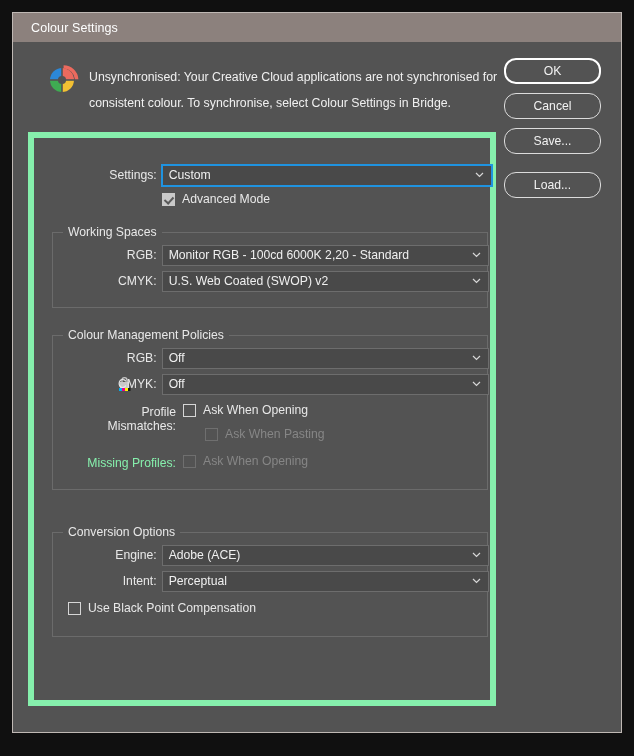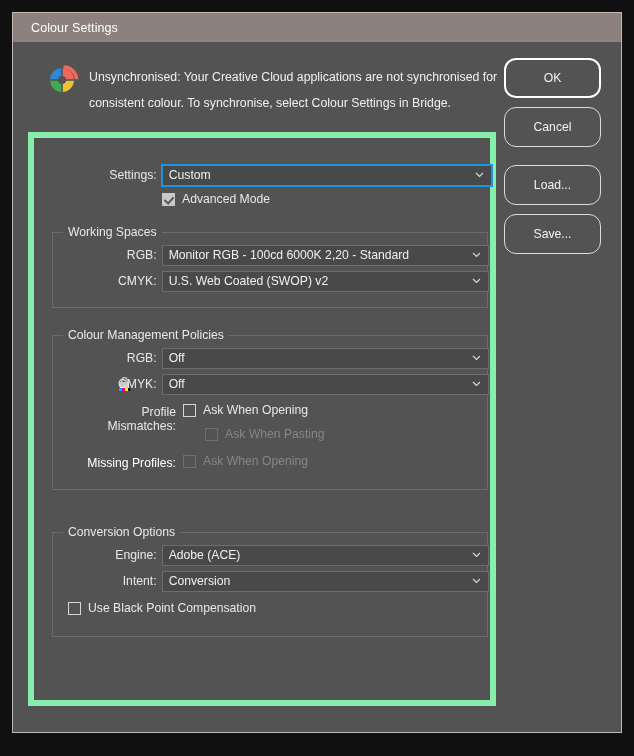--- a/index.html
+++ b/index.html
@@ -66,21 +66,21 @@
 
   
   #buttons {
     position: absolute;
     right: 20px;
     top: 45px;
     width: 97px;
   }
   .btn {
     width: 97px;
-    height: 40px;
+    height: 26px;
     border-radius: 12px;
     background: #535353;
     border: 1px solid #dcdcdc;
     color: #f2f2f2;
     font-size: 12.2px;
     display: flex;
     align-items: center;
     justify-content: center;
     box-sizing: border-box;
     margin-bottom: 9px;
@@ -108,21 +108,21 @@
     display: flex;
     align-items: center;
     height: 22px;
   }
   .lbl {
     font-size: 12.2px;
     color: #e8e8e8;
     text-align: right;
     user-select: none;
   }
-  .lbl.dim { color: #ffffff; }
+  .lbl.dim { color: #86efac; }
 
   
   .select {
     position: relative;
     height: 21px;
     background: #494949;
     border: 1px solid #6d6d6d;
     box-sizing: border-box;
     display: flex;
     align-items: center;
@@ -250,22 +250,22 @@
         <path d="M16 4 L16 28" stroke="#535353" stroke-width="1.6"></path>
         <path d="M4 16 L28 16" stroke="#535353" stroke-width="1.6"></path>
       </svg>
     </div>
     <div id="alert-text">Unsynchronised: Your Creative Cloud applications are not synchronised for consistent colour. To synchronise, select Colour Settings in Bridge.</div>
   </div>
 
   <div id="buttons">
     <div class="btn primary">OK</div>
     <div class="btn">Cancel</div>
+    <div class="btn">Save...</div>
     <div class="btn spaced">Load...</div>
-    <div class="btn">Save...</div>
   </div>
 
   <div id="content-panel">
 
     <div class="row" style="left:0px; top:26px; width:458px;">
       <div class="lbl" style="width:123px;">Settings:</div>
       <div class="select focused" style="width:331px; margin-left:5px;">
         <span>Custom</span>
         <span class="chev">
           <svg width="9" height="9" viewBox="0 0 9 9">
@@ -374,21 +374,21 @@
             <svg width="9" height="9" viewBox="0 0 9 9">
                 <path d="M1 3 L4.5 6.5 L8 3" fill="none" stroke="#d7d7d7" stroke-width="1.2"></path>
               </svg>
           </span>
         </div>
       </div>
 
       <div class="row" style="left:-18px; top:37px; width:454px;">
         <div class="lbl" style="width:123px;">Intent:</div>
         <div class="select" style="width:331px; margin-left:5px;">
-          <span>Conversion</span>
+          <span>Perceptual</span>
           <span class="chev">
             <svg width="9" height="9" viewBox="0 0 9 9">
                 <path d="M1 3 L4.5 6.5 L8 3" fill="none" stroke="#d7d7d7" stroke-width="1.2"></path>
               </svg>
           </span>
         </div>
       </div>
 
       <div class="cbrow" style="left:15px; top:68px;">
         <div class="cb"></div>

